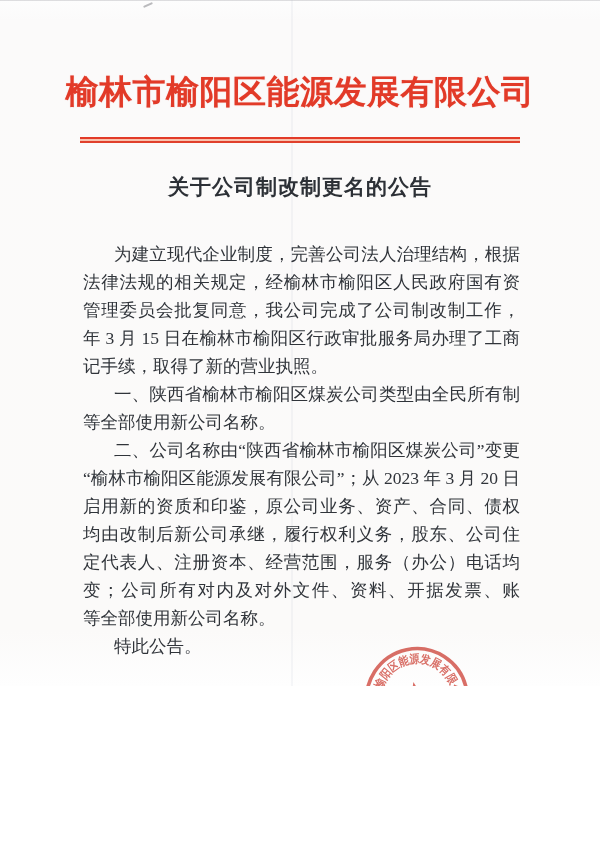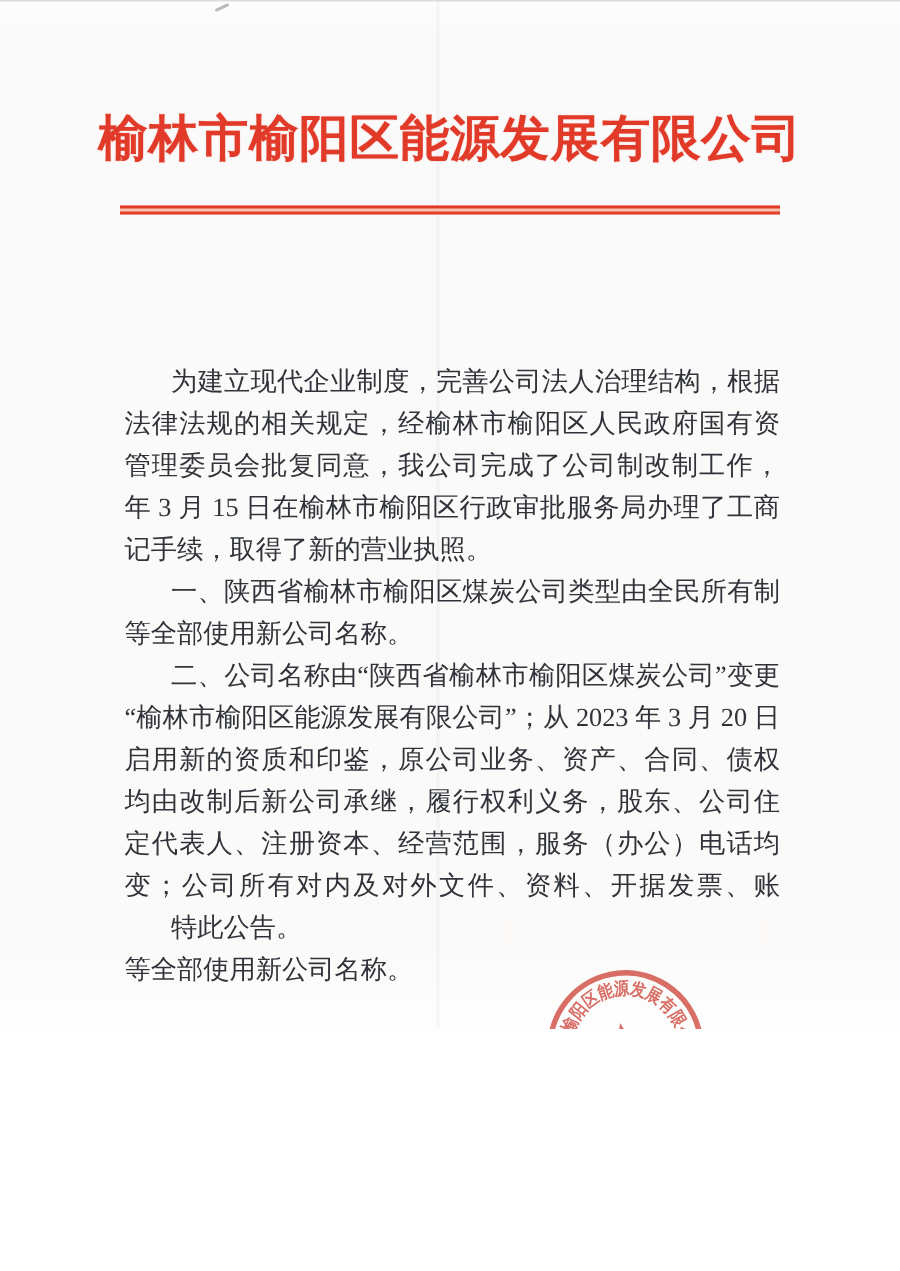--- a/index.html
+++ b/index.html
@@ -91,37 +91,38 @@
 
   <div class="scan-edge-top"></div>
   <div class="scan-streak-1"></div>
   <div class="scan-streak-2"></div>
   <div class="scan-mark"></div>
 
   <div class="letterhead">榆林市榆阳区能源发展有限公司</div>
 
   <div class="header-rule"></div>
 
+  <div class="notice-title">关于公司制改制更名的公告</div>
 
   <div class="body-text">
     <div class="line ind full">为建立现代企业制度，完善公司法人治理结构，根据国家</div>
     <div class="line full">法律法规的相关规定，经榆林市榆阳区人民政府国有资产监督</div>
     <div class="line full">管理委员会批复同意，我公司完成了公司制改制工作，于 2023</div>
     <div class="line full">年 3 月 15 日在榆林市榆阳区行政审批服务局办理了工商变更登</div>
     <div class="line">记手续，取得了新的营业执照。</div>
     <div class="line ind full">一、陕西省榆林市榆阳区煤炭公司类型由全民所有制变更</div>
     <div class="line">等全部使用新公司名称。</div>
     <div class="line ind full">二、公司名称由“陕西省榆林市榆阳区煤炭公司”变更为</div>
     <div class="line full">“榆林市榆阳区能源发展有限公司”；从 2023 年 3 月 20 日起</div>
     <div class="line full">启用新的资质和印鉴，原公司业务、资产、合同、债权和债务</div>
     <div class="line full">均由改制后新公司承继，履行权利义务，股东、公司住所、法</div>
     <div class="line full">定代表人、注册资本、经营范围，服务（办公）电话均保持不</div>
     <div class="line full">变；公司所有对内及对外文件、资料、开据发票、账号，税号</div>
+    <div class="line">等全部使用新公司名称。</div>
     <div class="line ind">特此公告。</div>
-    <div class="line">等全部使用新公司名称。</div>
   </div>
 
   <div class="signature">
     <div class="sig-company">榆林市榆阳区能源发展有限公司</div>
     <div class="sig-date">2023 年 3 月 17 日</div>
   </div>
 
   <svg class="seal" viewBox="0 0 120 120" xmlns="http://www.w3.org/2000/svg">
     <circle cx="60" cy="60" r="55" fill="none" stroke="#d4564c" stroke-width="4"></circle>
     <defs>

